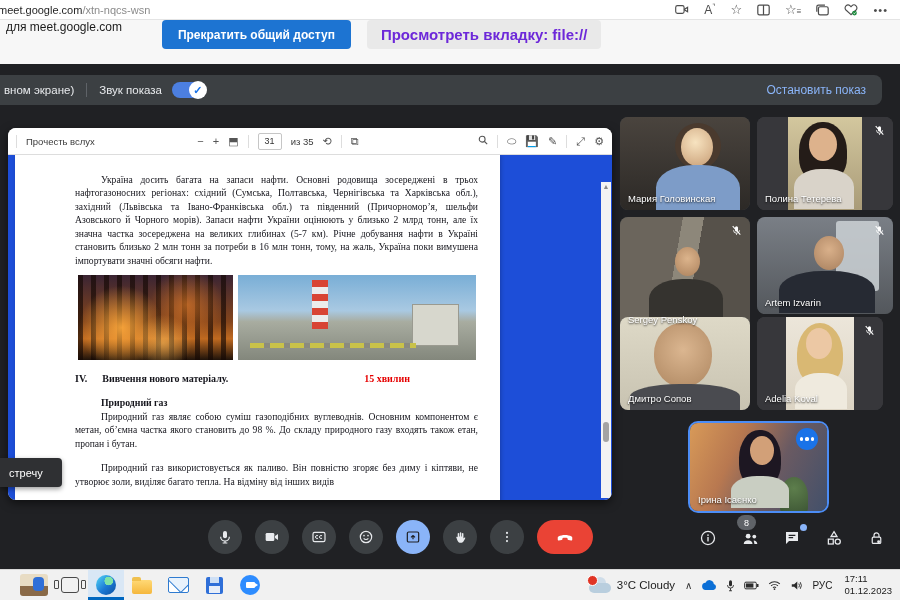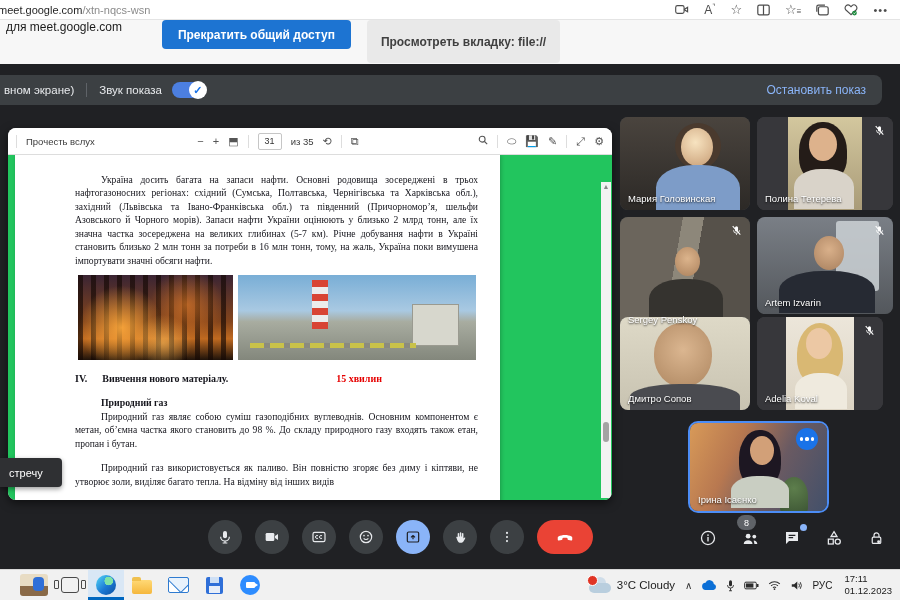--- a/index.html
+++ b/index.html
@@ -13,22 +13,22 @@
   .url .path{color:#8b8b8b;}
   .b-icons{margin-left:auto;display:flex;gap:15px;margin-right:12px;align-items:center;color:#4c4c4c;
            font-size:11px;}
   .b-icons svg{display:block;}
 
   #infobar{position:absolute;top:20px;left:0;right:0;height:44px;background:#f7f7f7;
            border-bottom:1px solid #e2e2e2;display:flex;align-items:flex-start;font-size:12px;color:#1b1b1b;}
   .origin{margin-left:6px;}
   .btn-blue{margin-left:40px;background:#1d74d2;color:#fff;border:none;border-radius:4px;height:29px;
             padding:0 16px;font-size:12px;font-weight:700;font-family:inherit;}
-  .btn-gray{margin-left:16px;background:#e9e9e9;color:#404040;border:none;border-radius:4px;height:43px;
-            padding:0 14px;font-size:12px;font-weight:700;font-family:inherit;}
+  .btn-gray{margin-left:16px;background:#e9e9e9;color:#6d28d9;border:none;border-radius:4px;height:29px;
+            padding:0 14px;font-size:15px;font-weight:700;font-family:inherit;}
 
   
   #meet{position:absolute;top:64px;left:0;width:900px;height:506px;background:#202124;}
 
   #banner{position:absolute;top:11px;left:0;width:882px;height:30px;background:#3c4043;
           border-radius:0 8px 8px 0;display:flex;align-items:center;color:#e8eaed;font-size:11.5px;}
   #banner .frag{margin-left:4px;}
   .banner-div{width:1px;height:14px;background:#5f6368;margin:0 12px;}
   .toggle{width:34px;height:16px;border-radius:9px;background:#4c7fe0;position:relative;margin-left:10px;}
   .knob{position:absolute;right:-1px;top:-1px;width:18px;height:18px;border-radius:50%;background:#fff;
@@ -38,21 +38,21 @@
   
   #pdf{position:absolute;left:8px;top:64px;width:604px;height:372px;background:#e7e7e7;border-radius:8px;
        overflow:hidden;box-shadow:0 3px 10px rgba(0,0,0,.55);}
   #pdf-toolbar{position:absolute;top:0;left:0;right:0;height:26px;background:#fff;border-bottom:1px solid #ddd;
                display:flex;align-items:center;font-size:9.5px;color:#3a3a3a;padding:0 8px;gap:9px;}
   .tdiv{width:1px;height:13px;background:#ddd;}
   .pg-input{width:22px;height:15px;border:1px solid #c6c6c6;border-radius:2px;text-align:center;font-size:9px;
             color:#333;padding:0;font-family:inherit;}
   .ticon{font-size:11px;color:#555;line-height:1;}
   .ticon.dim{color:#b5b5b5;}
-  #pdf-content{position:absolute;top:27px;left:0;right:0;bottom:0;background:#22c55e;overflow:hidden;}
+  #pdf-content{position:absolute;top:27px;left:0;right:0;bottom:0;background:#1d4ed8;overflow:hidden;}
   #page{position:absolute;left:7px;top:0;width:485px;height:400px;background:#fff;
         box-shadow:1px 0 4px rgba(0,0,0,.22);box-sizing:border-box;padding:18px 22px 0 60px;
         font-family:"Liberation Serif",serif;font-size:9.6px;color:#15151c;}
   #page p{margin:0;text-align:justify;text-indent:26px;line-height:1.4;}
   .photos{display:flex;gap:5px;margin:8px 0 0 3px;}
   .photo{height:85px;position:relative;overflow:hidden;}
   .photo-night{width:155px;
     background:
       radial-gradient(circle at 28% 62%, rgba(255,170,60,.9), rgba(255,120,30,0) 34%),
       radial-gradient(circle at 70% 35%, rgba(255,140,40,.55), rgba(255,120,30,0) 30%),
@@ -63,21 +63,21 @@
     background:linear-gradient(180deg,#79aed6 0%,#a9c9e2 42%,#a8aca0 55%,#83877c 100%);}
   .chimney{position:absolute;left:31%;top:6%;width:7%;height:58%;
     background:repeating-linear-gradient(180deg,#d84434 0 7px,#ececec 7px 14px);}
   .towers{position:absolute;right:7%;bottom:16%;width:19%;height:48%;background:#d7d7cd;
     border:1px solid #9a9a90;}
   .pipes{position:absolute;left:5%;bottom:14%;width:70%;height:6%;
     background:repeating-linear-gradient(90deg,#c9c24a 0 14px,#8a8a80 14px 20px);}
   .fig-caption{font-size:9px;margin:4px 0 0 15px;}
   .section-row{display:flex;align-items:baseline;font-weight:700;font-size:10px;margin-top:13px;}
   .sec-title{margin-left:15px;}
-  .sec-time{color:#e60000;margin-left:auto;margin-right:96px;}
+  .sec-time{color:#e60000;margin-left:auto;margin-right:68px;}
   .gas-heading{font-weight:700;margin:13px 0 0 26px;font-size:9.8px;}
   #page .p2{margin-top:2px;}
   #page .p3{margin-top:11px;}
   #pdf-scroll{position:absolute;right:1px;top:27px;bottom:2px;width:10px;background:#f3f3f3;}
   #pdf-scroll .arrow{display:block;text-align:center;font-size:7px;color:#888;margin-top:1px;}
   #pdf-scroll .thumb{position:absolute;left:2px;top:76%;width:6px;height:20px;background:#a3a3a3;border-radius:3px;}
 
   
   #tooltip{position:absolute;left:0;top:394px;width:62px;height:29px;background:#2f3033;
            border-radius:0 4px 4px 0;color:#fff;font-size:11px;display:flex;align-items:center;

